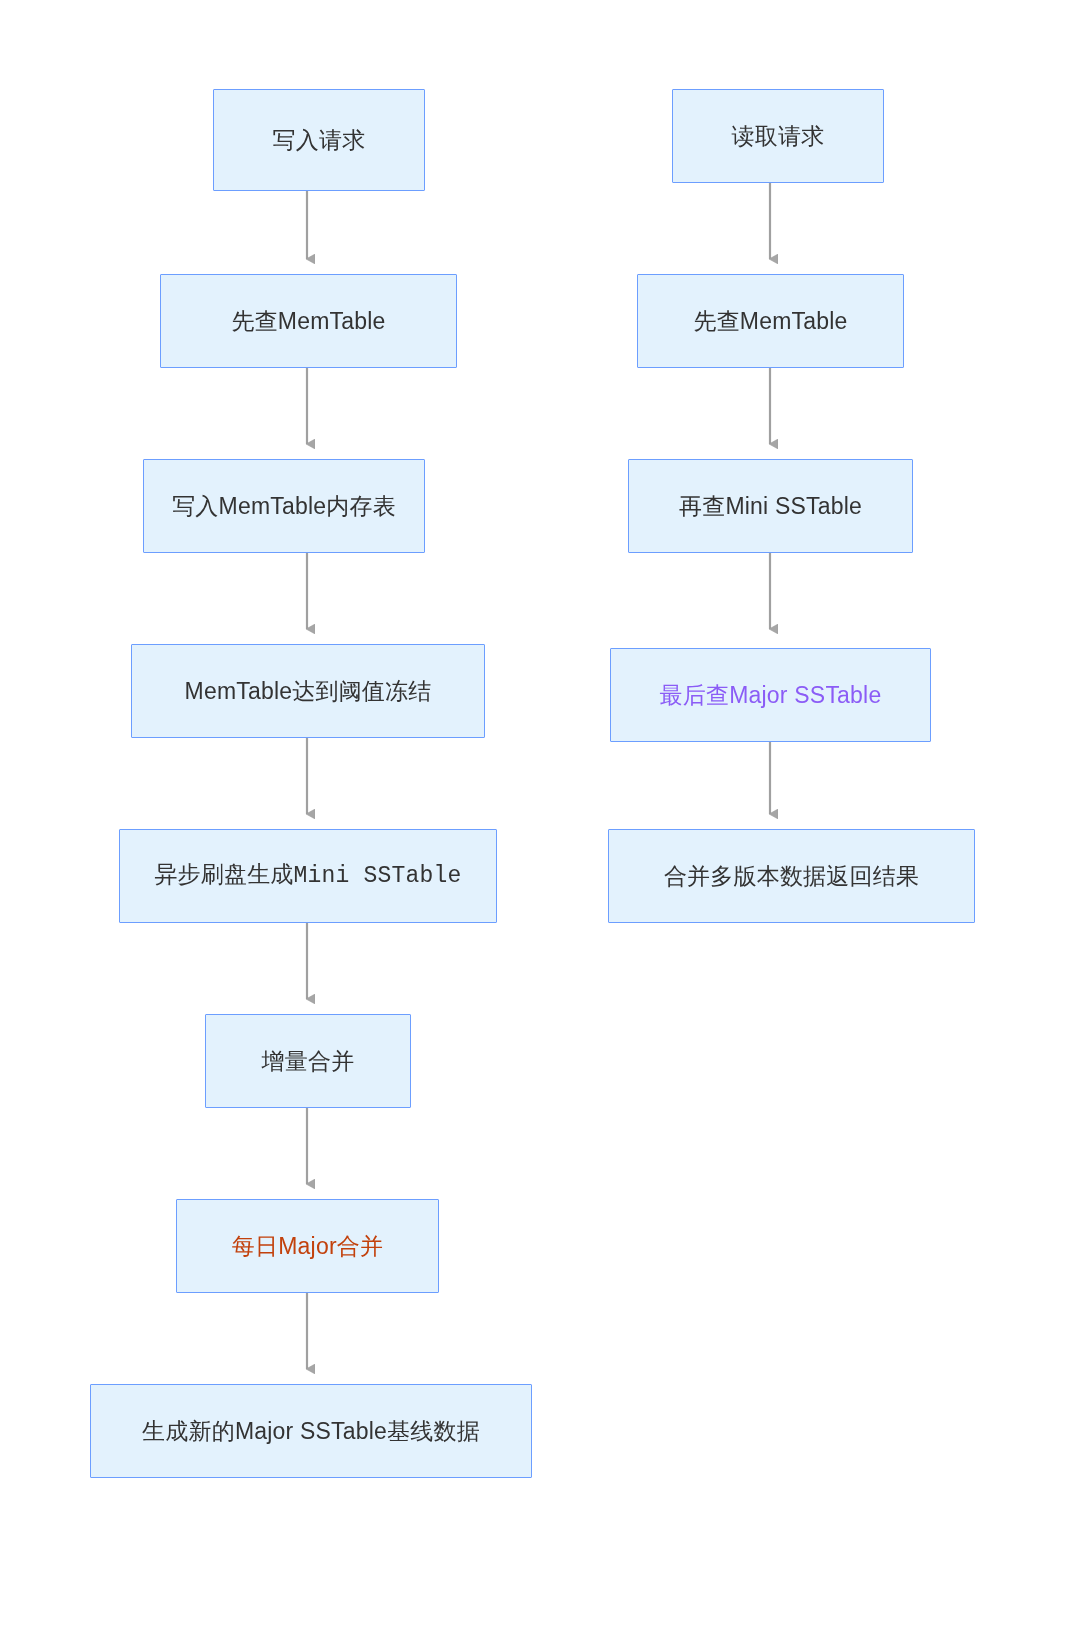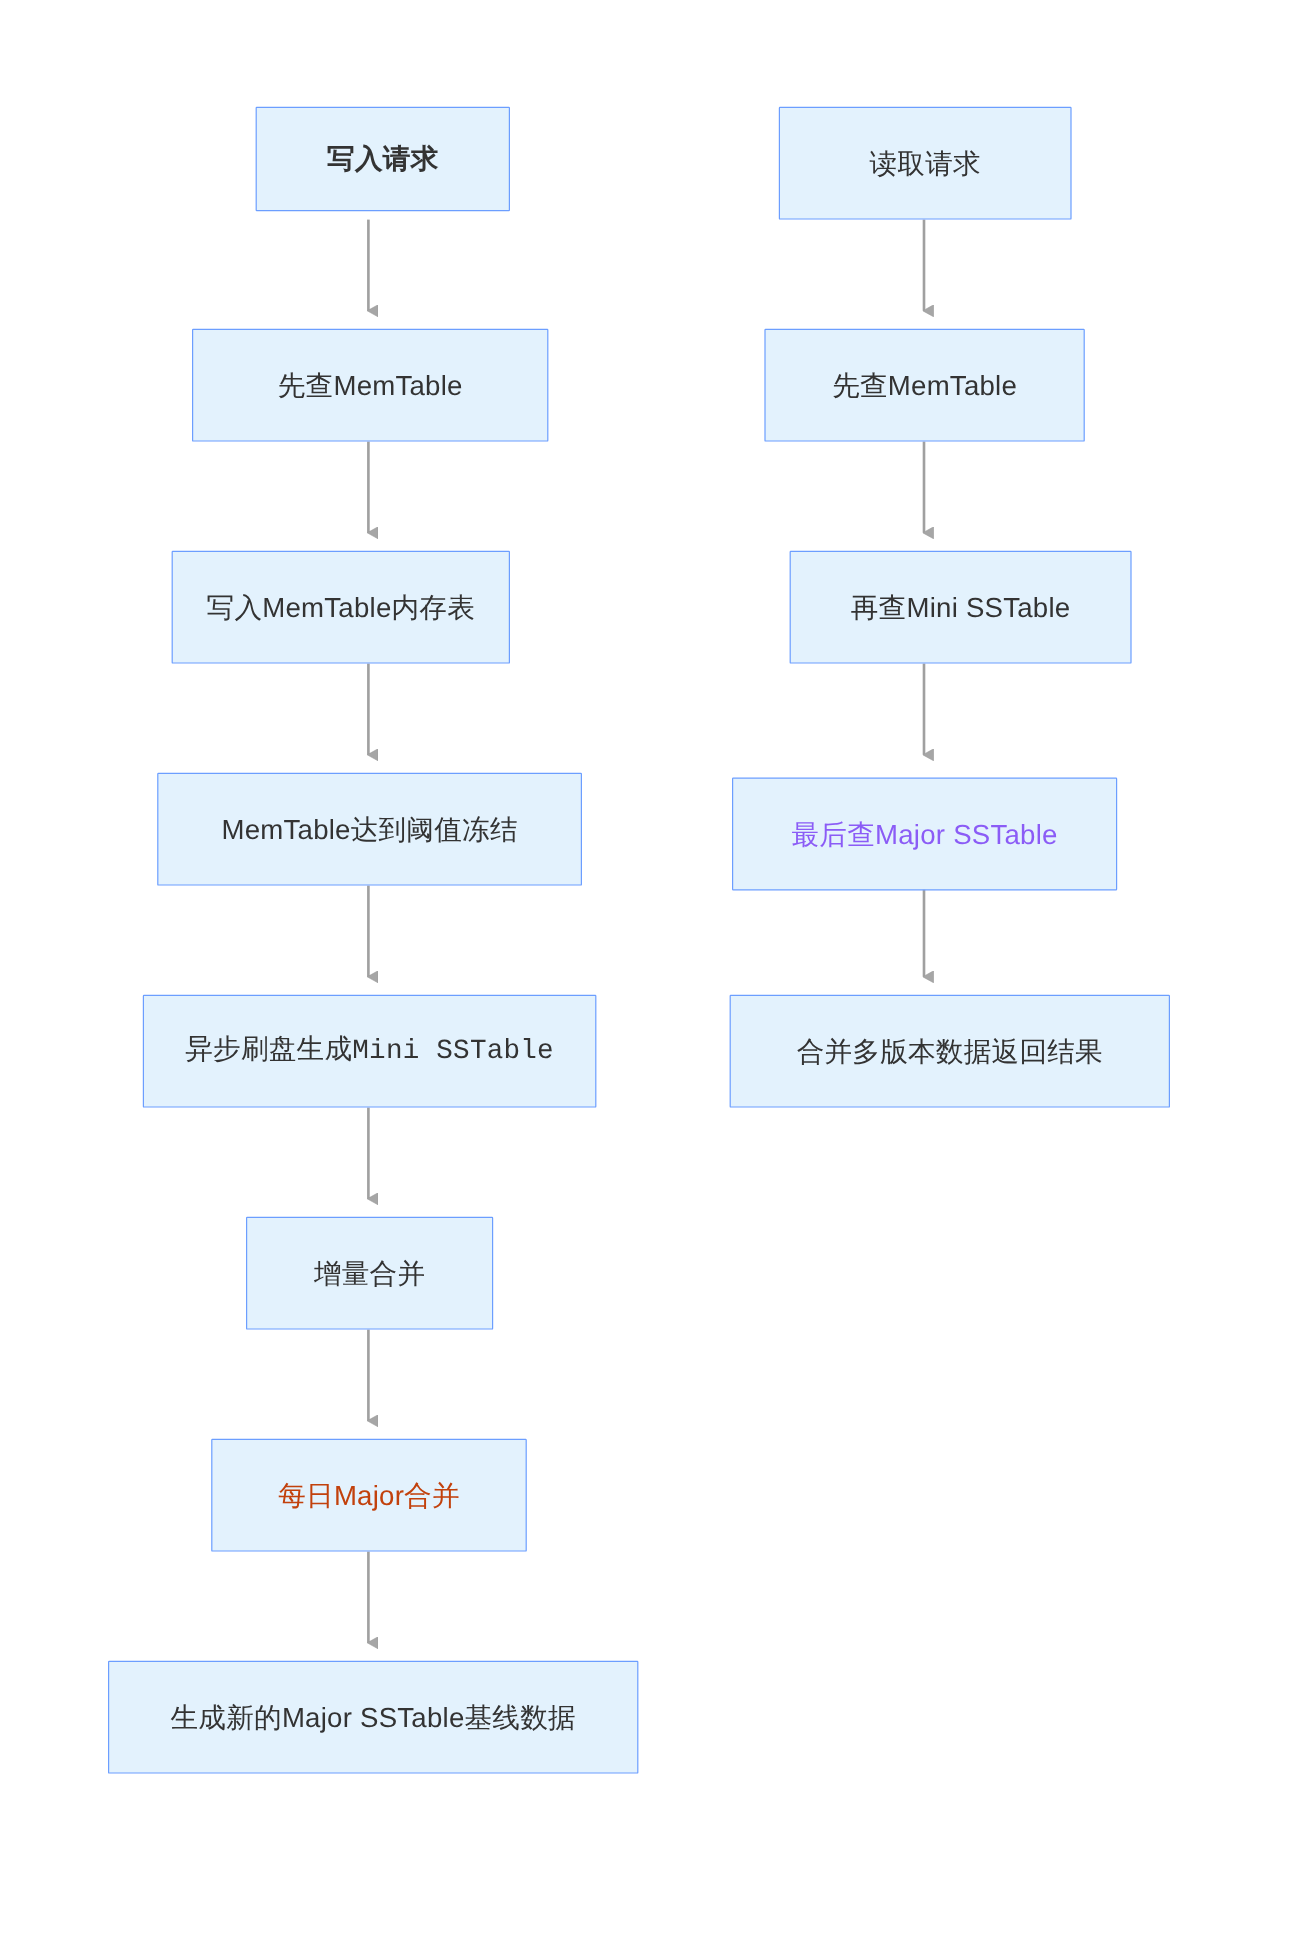--- a/index.html
+++ b/index.html
@@ -68,21 +68,21 @@
         <line x1="307" y1="1108" x2="307" y2="1184" stroke="#a0a0a0" stroke-width="2.2" marker-end="url(#arrowhead)"></line>
         <line x1="307" y1="1293" x2="307" y2="1369" stroke="#a0a0a0" stroke-width="2.2" marker-end="url(#arrowhead)"></line>
         <line x1="770" y1="183" x2="770" y2="259" stroke="#a0a0a0" stroke-width="2.2" marker-end="url(#arrowhead)"></line>
         <line x1="770" y1="368" x2="770" y2="444" stroke="#a0a0a0" stroke-width="2.2" marker-end="url(#arrowhead)"></line>
         <line x1="770" y1="553" x2="770" y2="629" stroke="#a0a0a0" stroke-width="2.2" marker-end="url(#arrowhead)"></line>
         <line x1="770" y1="738" x2="770" y2="814" stroke="#a0a0a0" stroke-width="2.2" marker-end="url(#arrowhead)"></line>
       </g>
   </svg>
 
   <div id="nodes-layer">
-      <div class="node" id="node-w1" style="left: 213px; top: 89px; width: 212px; height: 87px; background: rgb(227, 242, 253); border-color: rgb(108, 158, 255); color: rgb(51, 51, 51); font-weight: bold;">
+      <div class="node" id="node-w1" style="left: 213px; top: 89px; width: 212px; height: 102px; background: rgb(227, 242, 253); border-color: rgb(108, 158, 255); color: rgb(51, 51, 51);">
         <span class="node-label">写入请求</span>
       </div>
       <div class="node" id="node-w2" style="left: 160px; top: 274px; width: 297px; height: 94px; background: rgb(227, 242, 253); border-color: rgb(108, 158, 255); color: rgb(51, 51, 51);">
         <span class="node-label">先查MemTable</span>
       </div>
       <div class="node" id="node-w3" style="left: 143px; top: 459px; width: 282px; height: 94px; background: rgb(227, 242, 253); border-color: rgb(108, 158, 255); color: rgb(51, 51, 51);">
         <span class="node-label">写入MemTable内存表</span>
       </div>
       <div class="node" id="node-w4" style="left: 131px; top: 644px; width: 354px; height: 94px; background: rgb(227, 242, 253); border-color: rgb(108, 158, 255); color: rgb(51, 51, 51);">
         <span class="node-label">MemTable达到阈值冻结</span>
@@ -92,27 +92,27 @@
       </div>
       <div class="node" id="node-w6" style="left: 205px; top: 1014px; width: 206px; height: 94px; background: rgb(227, 242, 253); border-color: rgb(108, 158, 255); color: rgb(51, 51, 51);">
         <span class="node-label">增量合并</span>
       </div>
       <div class="node" id="node-w7" style="left: 176px; top: 1199px; width: 263px; height: 94px; background: rgb(227, 242, 253); border-color: rgb(108, 158, 255); color: #c2410c;">
         <span class="node-label">每日Major合并</span>
       </div>
       <div class="node" id="node-w8" style="left: 90px; top: 1384px; width: 442px; height: 94px; background: rgb(227, 242, 253); border-color: rgb(108, 158, 255); color: rgb(51, 51, 51);">
         <span class="node-label">生成新的Major SSTable基线数据</span>
       </div>
-      <div class="node" id="node-r1" style="left: 649px; top: 89px; width: 244px; height: 94px; background: rgb(227, 242, 253); border-color: rgb(108, 158, 255); color: rgb(51, 51, 51);">
+      <div class="node" id="node-r1" style="left: 672px; top: 89px; width: 212px; height: 94px; background: rgb(227, 242, 253); border-color: rgb(108, 158, 255); color: rgb(51, 51, 51);">
         <span class="node-label">读取请求</span>
       </div>
       <div class="node" id="node-r2" style="left: 637px; top: 274px; width: 267px; height: 94px; background: rgb(227, 242, 253); border-color: rgb(108, 158, 255); color: rgb(51, 51, 51);">
         <span class="node-label">先查MemTable</span>
       </div>
-      <div class="node" id="node-r3" style="left: 628px; top: 459px; width: 285px; height: 94px; background: rgb(227, 242, 253); border-color: rgb(108, 158, 255); color: rgb(51, 51, 51); margin-left: 30px;">
+      <div class="node" id="node-r3" style="left: 628px; top: 459px; width: 285px; height: 94px; background: rgb(227, 242, 253); border-color: rgb(108, 158, 255); color: rgb(51, 51, 51);">
         <span class="node-label">再查Mini SSTable</span>
       </div>
       <div class="node" id="node-r4" style="left: 610px; top: 648px; width: 321px; height: 94px; background: rgb(227, 242, 253); border-color: rgb(108, 158, 255); color: #8b5cf6;">
         <span class="node-label">最后查Major SSTable</span>
       </div>
       <div class="node" id="node-r5" style="left: 587px; top: 829px; width: 367px; height: 94px; background: rgb(227, 242, 253); border-color: rgb(108, 158, 255); color: rgb(51, 51, 51); margin-left: 21px;">
         <span class="node-label">合并多版本数据返回结果</span>
       </div>
     </div>
 

